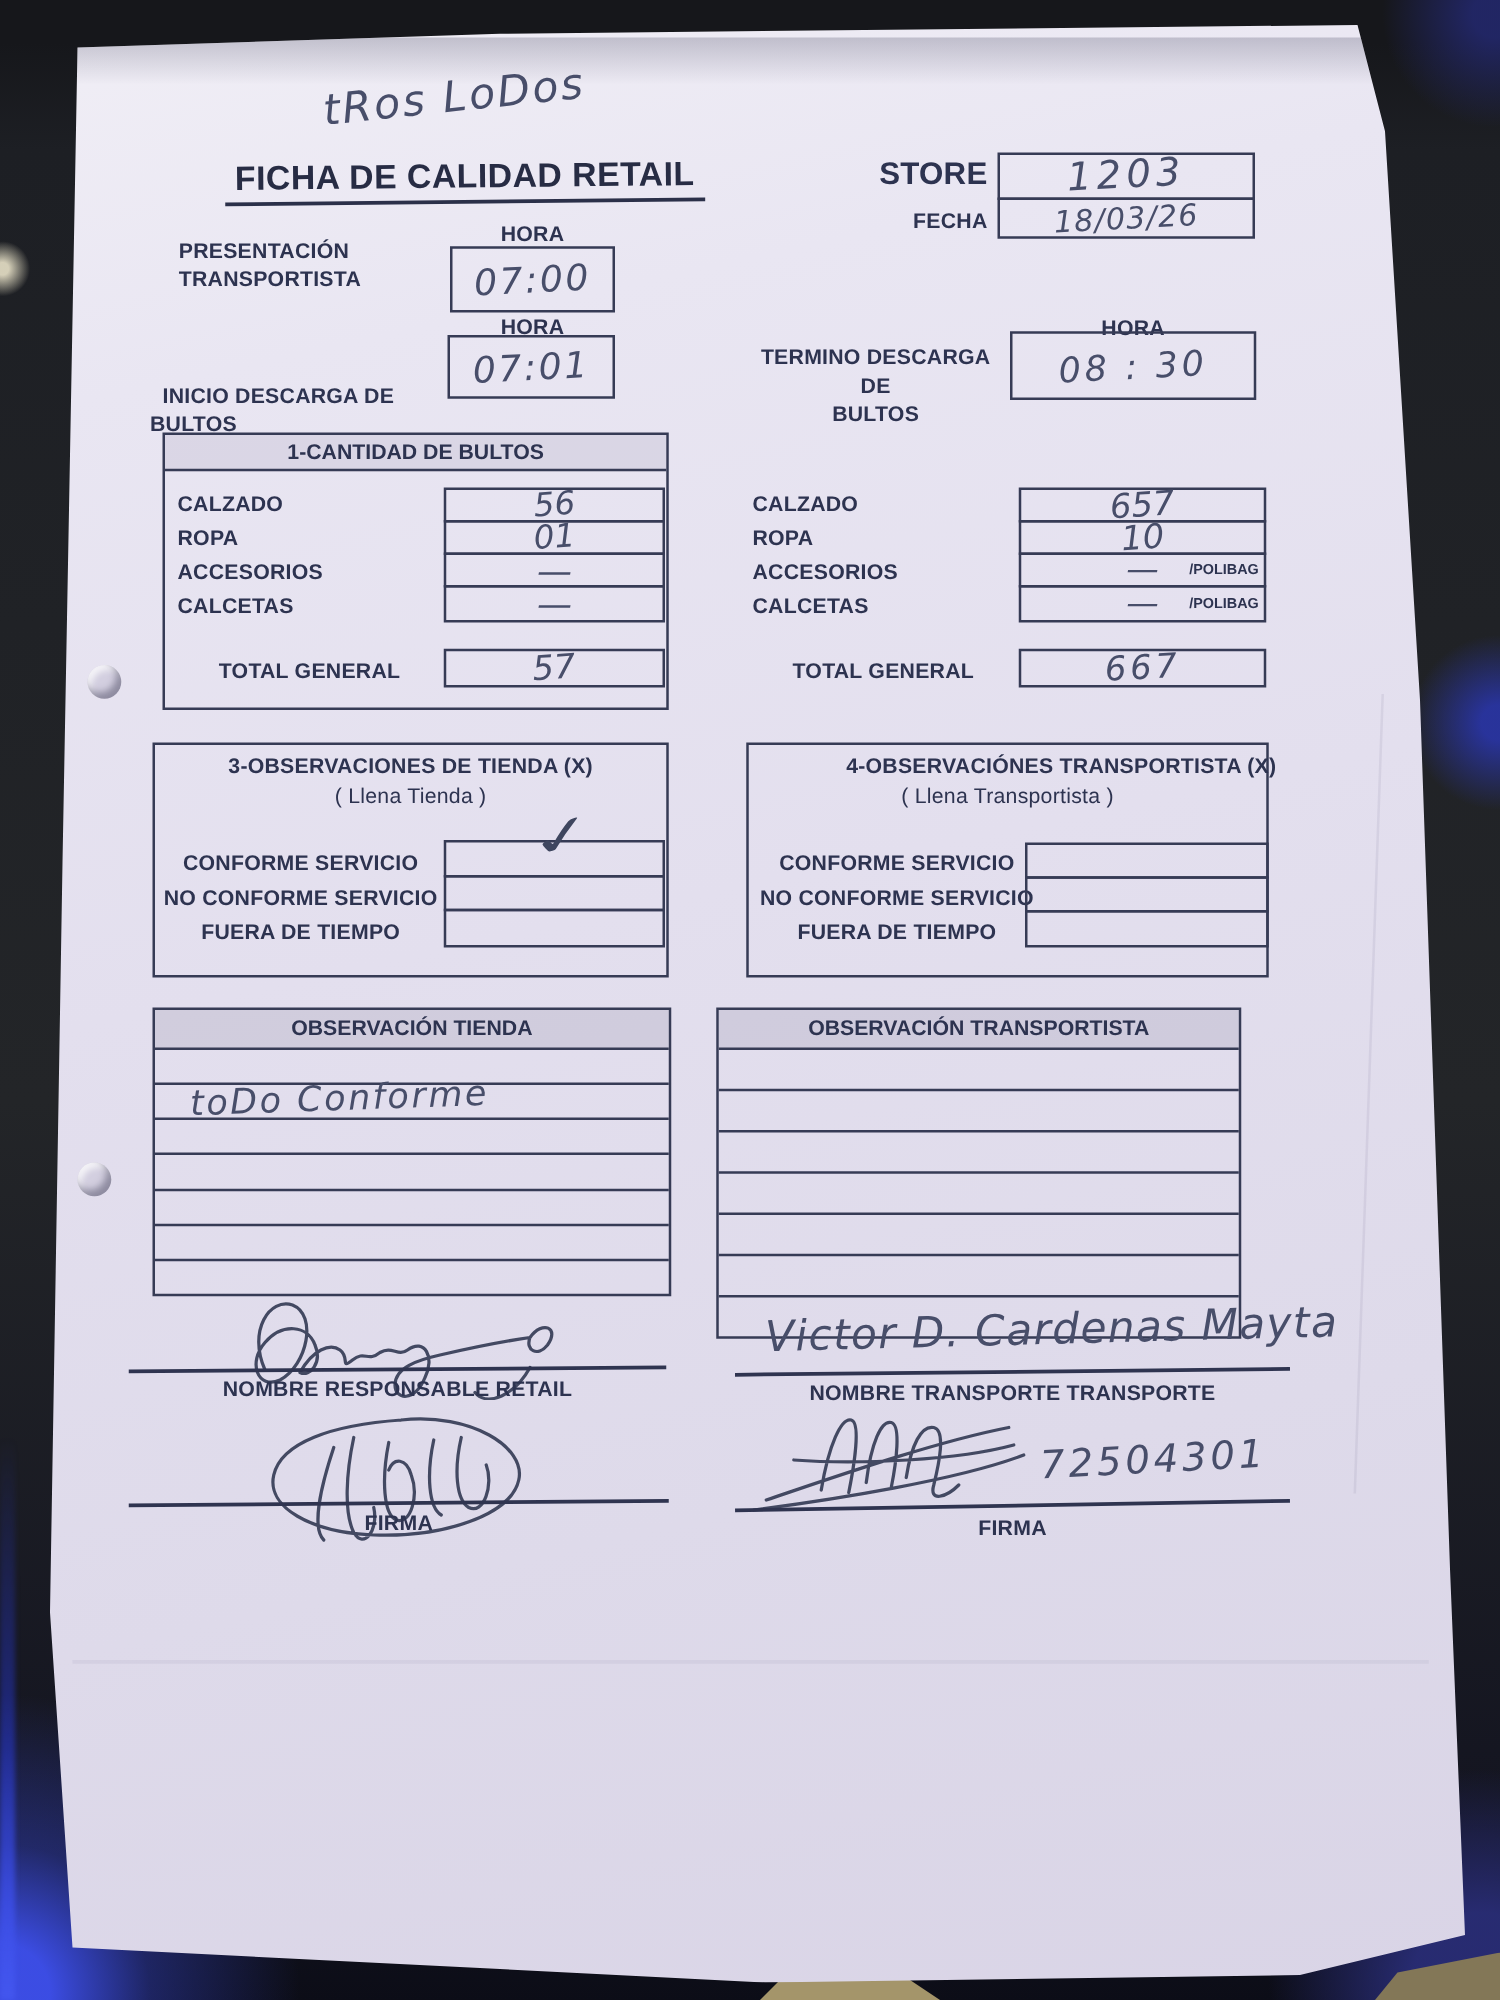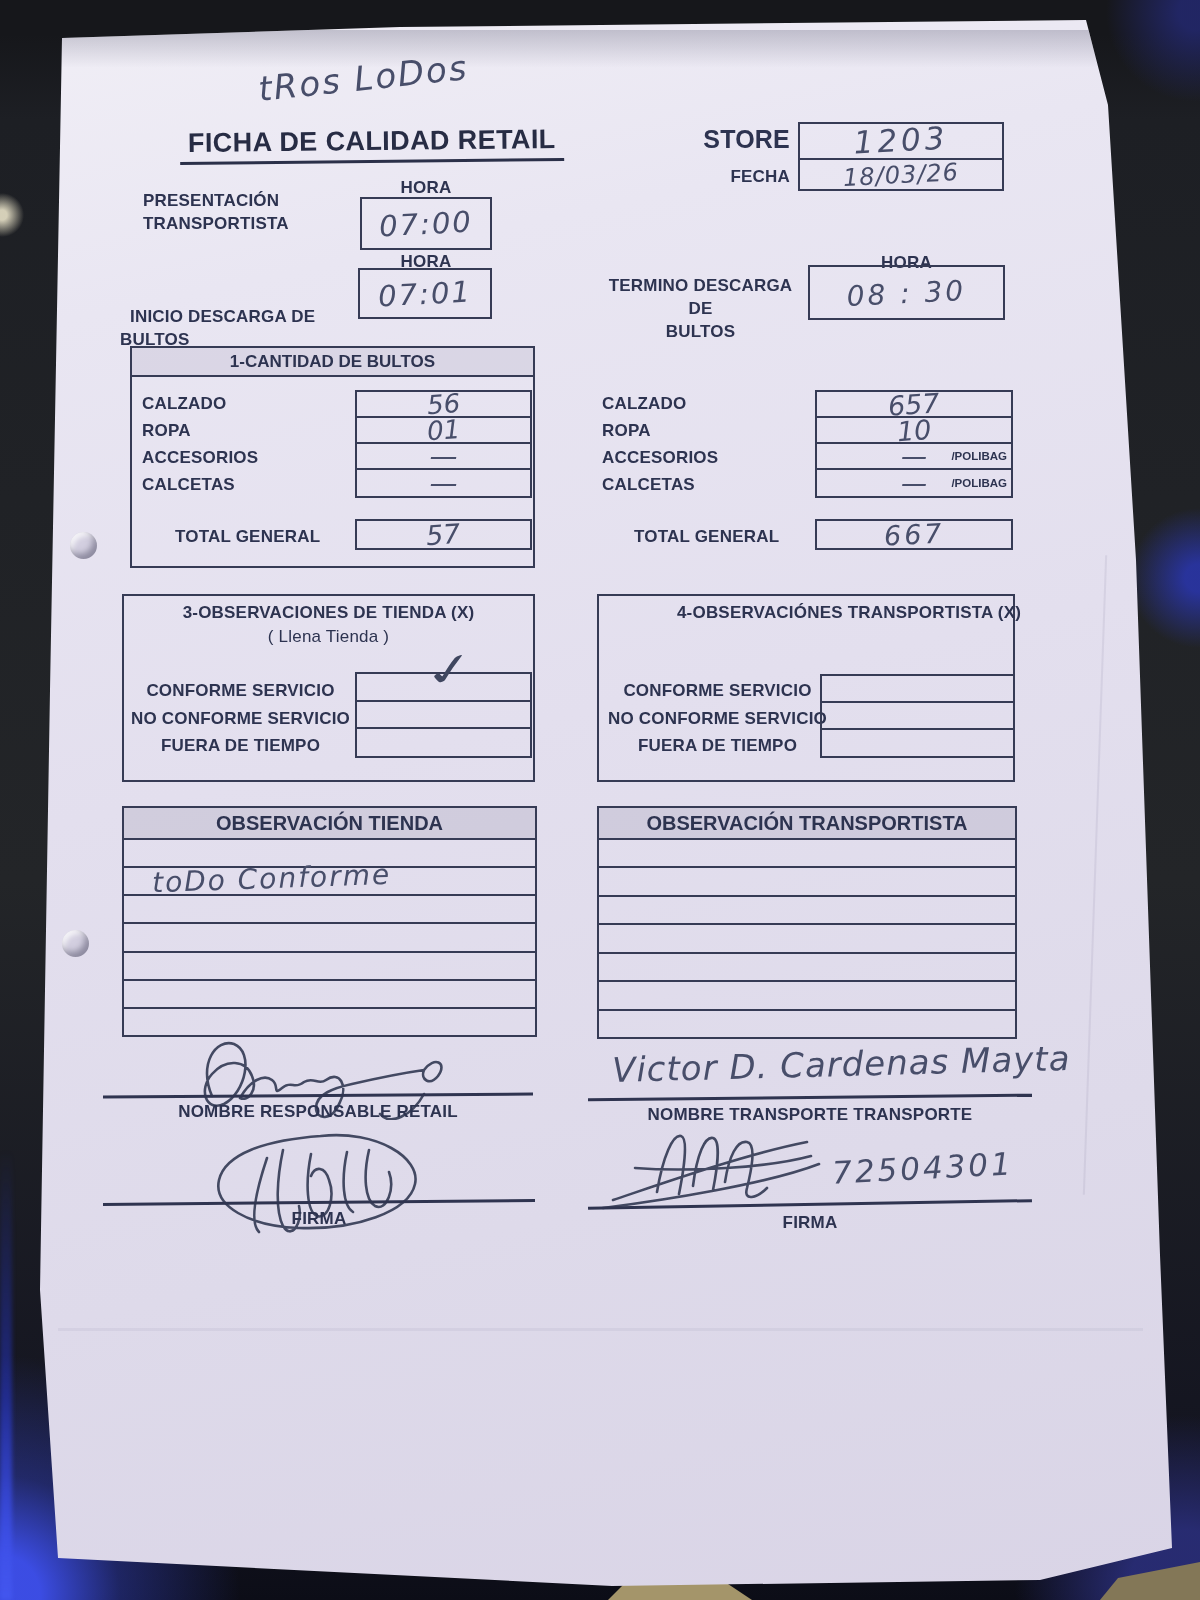--- a/index.html
+++ b/index.html
@@ -40,21 +40,21 @@
   .title{position:absolute;font-weight:bold;font-size:27px;color:#272c44;letter-spacing:.4px;
     border-bottom:3px solid #2b3049;padding:0 8px 3px 8px;transform:rotate(-.6deg);}
   .bx{position:absolute;border:2.5px solid #363b55;box-sizing:border-box;}
   .sec{position:absolute;border:2.5px solid #363b55;box-sizing:border-box;}
   .sec-hdr{height:27px;border-bottom:2.5px solid #363b55;background:rgba(168,165,188,.22);
     display:flex;align-items:center;justify-content:center;font-weight:bold;font-size:17px;color:#2d3350;}
   .vcell{position:absolute;border:2px solid #363b55;box-sizing:border-box;
     display:flex;align-items:center;justify-content:center;}
   .obs{position:absolute;border:2.5px solid #363b55;box-sizing:border-box;display:flex;flex-direction:column;}
   .obs-hdr{height:30px;border-bottom:2px solid #363b55;background:rgba(160,158,180,.28);
-    display:flex;align-items:center;justify-content:center;font-weight:bold;font-size:20px;color:#2d3350;flex:none;}
+    display:flex;align-items:center;justify-content:center;font-weight:bold;font-size:17px;color:#2d3350;flex:none;}
   .obs-row{flex:1;border-bottom:2px solid #363b55;position:relative;}
   .obs-row:last-child{border-bottom:none;}
   
   .hw{font-family:"DejaVu Sans",sans-serif;font-style:italic;color:#484e6a;}
   .hw-val{display:block;transform:rotate(-3deg);}
   .hline{position:absolute;height:2.5px;background:#2f3450;}
   .sig path{fill:none;stroke:#434962;stroke-width:2.6;stroke-linecap:round;stroke-linejoin:round;}
   .check{position:absolute;font-family:"DejaVu Sans",sans-serif;color:#3f465f;font-size:40px;
     transform:rotate(-14deg) scaleX(1.55);transform-origin:left bottom;}
 </style>
@@ -173,20 +173,21 @@
     </div>
     <div class="vcell" style="left:355px;top:672px;width:177px;height:30px;"></div>
     <div class="vcell" style="left:355px;top:700px;width:177px;height:29px;"></div>
     <div class="vcell" style="left:355px;top:727px;width:177px;height:31px;"></div>
     <span class="check" style="left:430px;top:652px;">✓</span>
     <span class="check" style="left:430px;top:682px;"></span>
     <span class="check" style="left:430px;top:710px;"></span>
 
     <div class="sec" style="left:597px;top:594px;width:418px;height:188px;"></div>
     <div class="lbl center" style="left:597px;top:601px;width:504px;">4-OBSERVACIÓNES TRANSPORTISTA (X)</div>
+    <div class="lbl center" style="left:597px;top:625px;width:418px;font-weight:normal;">( Llena Transportista )</div>
     <div class="lbl center" style="left:605px;top:677px;width:225px;line-height:27.5px;">
       <span style="display:block;">CONFORME SERVICIO</span>
       <span style="display:block;">NO CONFORME SERVICIO</span>
       <span style="display:block;">FUERA DE TIEMPO</span>
     </div>
     <div class="vcell" style="left:820px;top:674px;width:195px;height:29px;"></div>
     <div class="vcell" style="left:820px;top:701px;width:195px;height:29px;"></div>
     <div class="vcell" style="left:820px;top:728px;width:195px;height:30px;"></div>
 
     <div class="obs" style="left:122px;top:806px;width:415px;height:231px;">
@@ -197,21 +198,21 @@
       <div class="obs-row">
           <span class="hw" style="position:absolute;left:28px;top:-6px;font-size:28px;transform:rotate(-2deg);letter-spacing:2px;">toDo  Conforme</span>
         </div>
       <div class="obs-row"><span class="hw"></span></div>
       <div class="obs-row"><span class="hw"></span></div>
       <div class="obs-row"><span class="hw"></span></div>
       <div class="obs-row"><span class="hw"></span></div>
       <div class="obs-row"><span class="hw"></span></div>
     </div>
 
-    <div class="obs" style="left:597px;top:806px;width:420px;height:233px;">
+    <div class="obs" style="left:573px;top:806px;width:420px;height:265px;">
       <div class="obs-hdr">OBSERVACIÓN TRANSPORTISTA</div>
       <div class="obs-row"><span class="hw"></span></div>
       <div class="obs-row"><span class="hw"></span></div>
       <div class="obs-row"><span class="hw"></span></div>
       <div class="obs-row"><span class="hw"></span></div>
       <div class="obs-row"><span class="hw"></span></div>
       <div class="obs-row"><span class="hw"></span></div>
       <div class="obs-row"><span class="hw"></span></div>
     </div>
 

